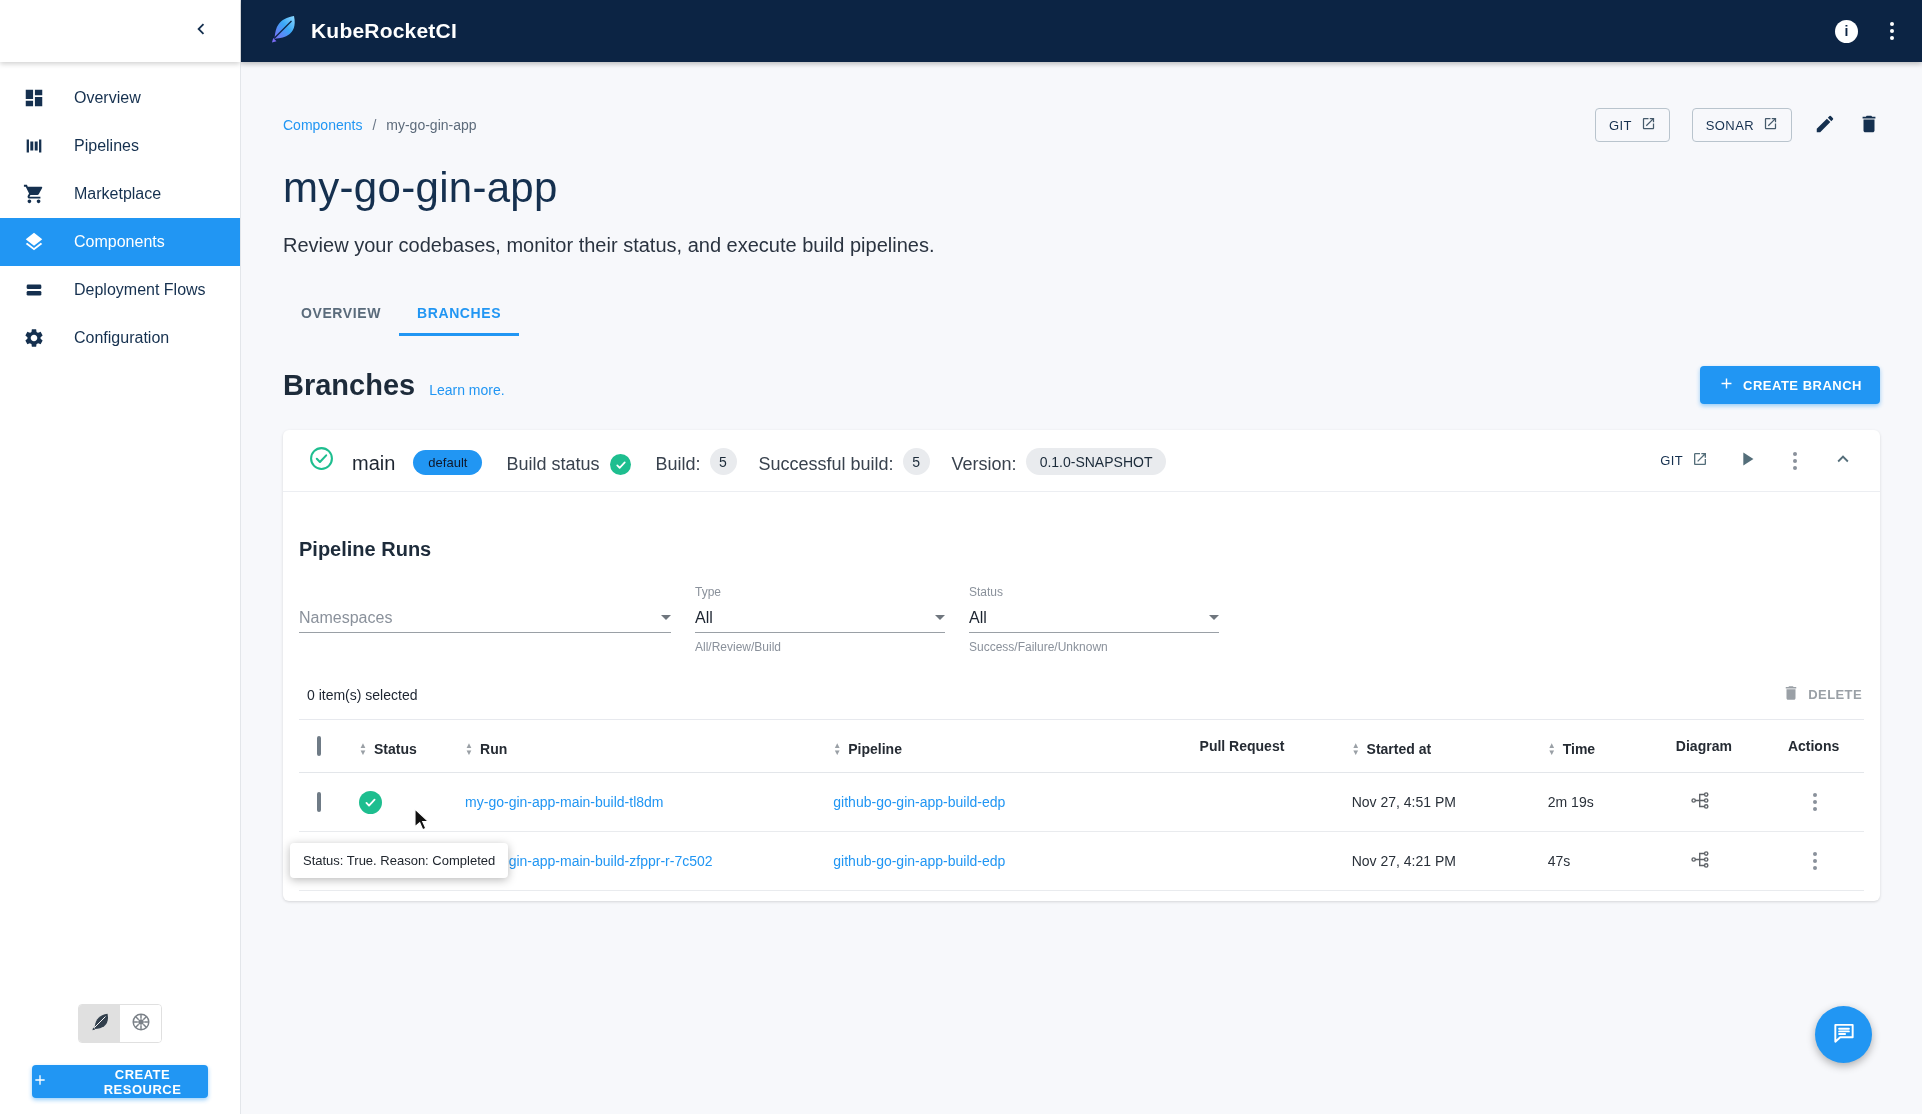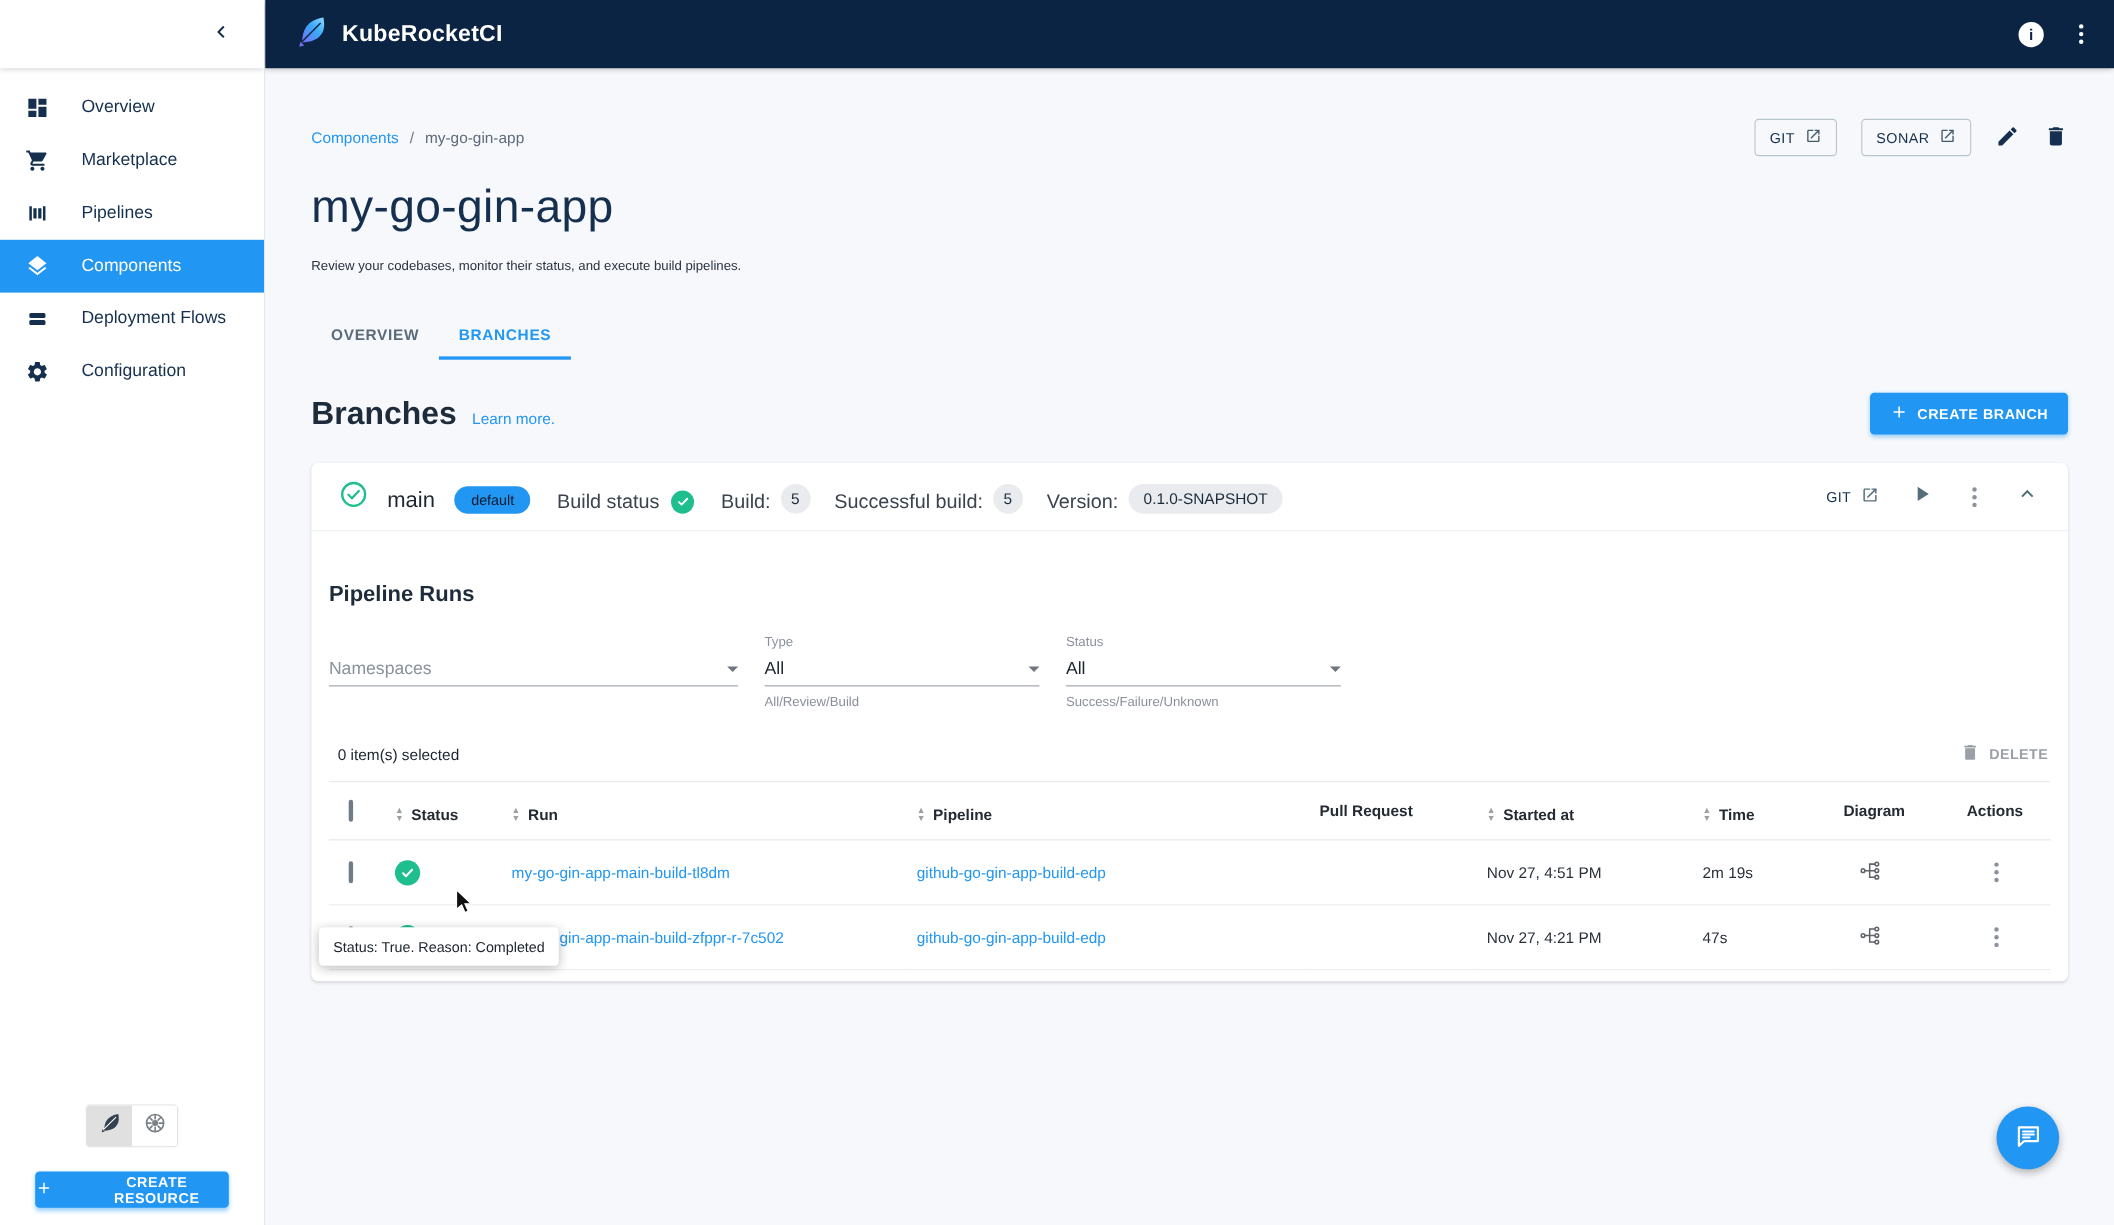--- a/index.html
+++ b/index.html
@@ -65,21 +65,21 @@
   .breadcrumb .current { color:#5d6b7b; }
   .page-actions { display:flex; align-items:center; gap:22px; }
   .btn-outline {
     display:flex; align-items:center; gap:9px; padding:7px 13px;
     border:1px solid #b9c4cd; border-radius:4px; background:transparent;
     font-size:13px; font-weight:500; letter-spacing:.4px; color:#15304f; cursor:pointer;
     font-family:"Liberation Sans", sans-serif;
   }
   .icon-btn { background:none; border:none; cursor:pointer; display:flex; align-items:center; color:#15304f; }
   .page-title { font-size:42px; font-weight:400; color:#15304f; margin-top:22px; letter-spacing:.3px; }
-  .page-subtitle { margin-top:22px; font-size:12px; color:#2a3340; }
+  .page-subtitle { margin-top:22px; font-size:20px; color:#2a3340; }
   
   .tabs { display:flex; margin-top:34px; }
   .tab {
     padding:14px 18px 12px 18px; font-size:14px; font-weight:700; letter-spacing:.6px;
     color:#5a6b7b; cursor:pointer; border-bottom:3px solid transparent;
   }
   .tab.active { color:#2196f3; border-bottom-color:#2196f3; }
   
   .section-row { display:flex; justify-content:space-between; align-items:center; margin-top:30px; }
   .section-title-wrap { display:flex; align-items:baseline; gap:14px; }
@@ -178,32 +178,32 @@
       <span class="nav-icon">
         <svg width="22" height="22" viewBox="0 0 24 24" fill="currentColor">
             <path d="M3 13h8V3H3v10zm0 8h8v-6H3v6zm10 0h8V11h-8v10zm0-18v6h8V3h-8z"></path>
           </svg>
       </span>
       <span>Overview</span>
     </div>
     <div class="nav-item">
       <span class="nav-icon">
         <svg width="22" height="22" viewBox="0 0 24 24" fill="currentColor">
-            <path d="M7 18c-1.1 0-1.99.9-1.99 2S5.9 22 7 22s2-.9 2-2-.9-2-2-2zM1 2v2h2l3.6 7.59-1.35 2.45c-.16.28-.25.61-.25.96 0 1.1.9 2 2 2h12v-2H7.42c-.14 0-.25-.11-.25-.25l.03-.12.9-1.63h7.45c.75 0 1.41-.41 1.75-1.03l3.58-6.49c.08-.14.12-.31.12-.48 0-.55-.45-1-1-1H5.21l-.94-2H1zm16 16c-1.1 0-1.99.9-1.99 2s.89 2 1.99 2 2-.9 2-2-.9-2-2-2z"></path>
-          </svg>
-      </span>
-      <span>Marketplace</span>
+            <path d="M4 19h2.5V5H4v14zm13.5-14v14H20V5h-2.5zM8 17h3.2V7H8v10zm4.8 0H16V7h-3.2v10z"></path>
+          </svg>
+      </span>
+      <span>Pipelines</span>
     </div>
     <div class="nav-item">
       <span class="nav-icon">
         <svg width="22" height="22" viewBox="0 0 24 24" fill="currentColor">
-            <path d="M4 19h2.5V5H4v14zm13.5-14v14H20V5h-2.5zM8 17h3.2V7H8v10zm4.8 0H16V7h-3.2v10z"></path>
-          </svg>
-      </span>
-      <span>Pipelines</span>
+            <path d="M7 18c-1.1 0-1.99.9-1.99 2S5.9 22 7 22s2-.9 2-2-.9-2-2-2zM1 2v2h2l3.6 7.59-1.35 2.45c-.16.28-.25.61-.25.96 0 1.1.9 2 2 2h12v-2H7.42c-.14 0-.25-.11-.25-.25l.03-.12.9-1.63h7.45c.75 0 1.41-.41 1.75-1.03l3.58-6.49c.08-.14.12-.31.12-.48 0-.55-.45-1-1-1H5.21l-.94-2H1zm16 16c-1.1 0-1.99.9-1.99 2s.89 2 1.99 2 2-.9 2-2-.9-2-2-2z"></path>
+          </svg>
+      </span>
+      <span>Marketplace</span>
     </div>
     <div class="nav-item active">
       <span class="nav-icon">
         <svg width="22" height="22" viewBox="0 0 24 24" fill="currentColor">
             <path d="M11.99 18.54l-7.37-5.73L3 14.07l9 7 9-7-1.63-1.27-7.38 5.74zM12 16l7.36-5.73L21 9l-9-7-9 7 1.63 1.27L12 16z"></path>
           </svg>
       </span>
       <span>Components</span>
     </div>
     <div class="nav-item">

